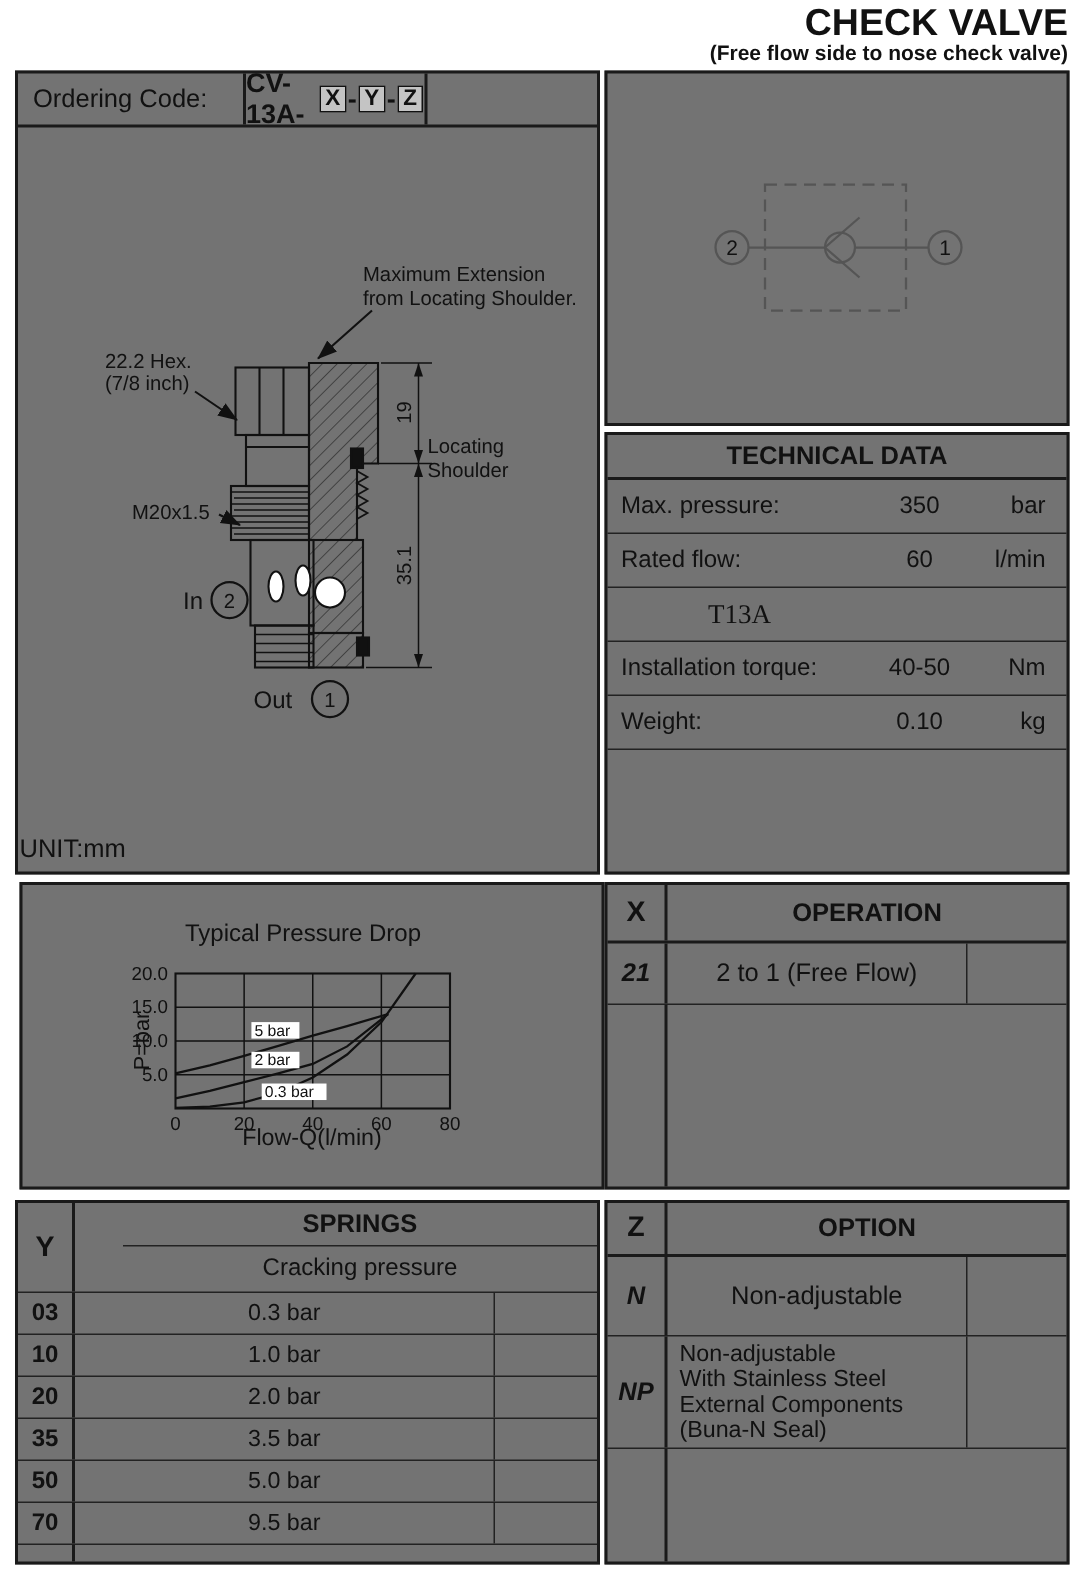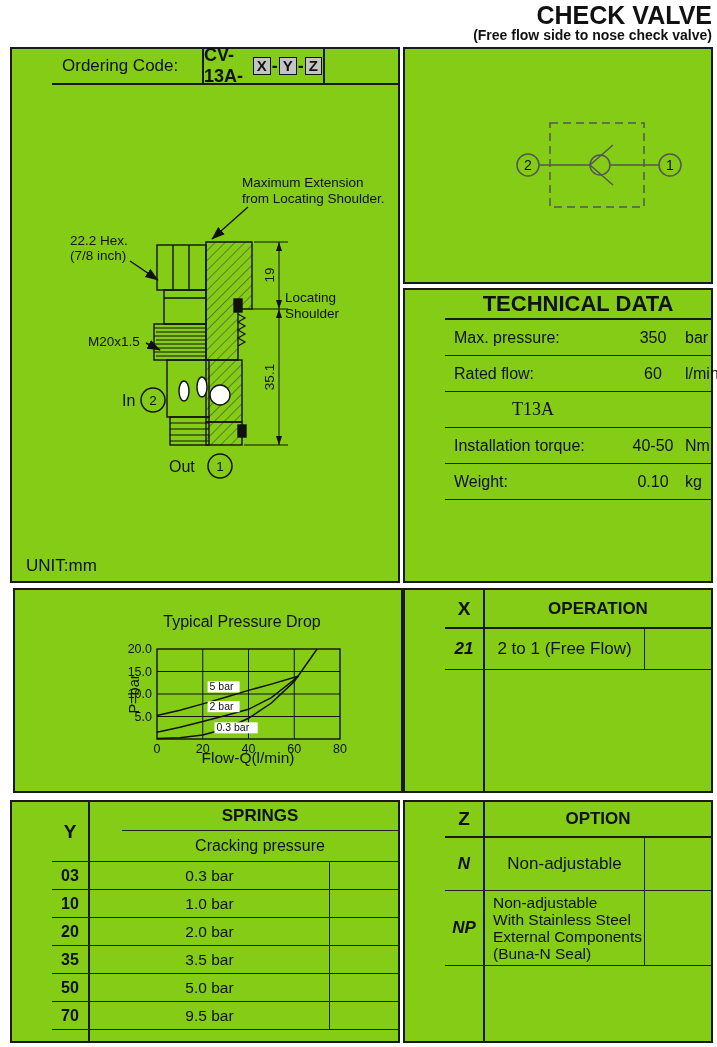--- a/index.html
+++ b/index.html
@@ -1,39 +1,39 @@
 <!DOCTYPE html>
 <html><head>
 <meta charset="utf-8">
 <style>
   html,body{margin:0;padding:0;}
   body{
     width:717px;height:1047px;position:relative;background:#fff;color:#111;
     font-family:"Liberation Sans", sans-serif;overflow:hidden;
   }
-  .box{position:absolute;border:2px solid #1a1a1a;box-sizing:border-box;background:#84cc16;padding-left:40px;}
+  .box{position:absolute;border:2px solid #1a1a1a;box-sizing:border-box;background:#737373;}
   
   #header{position:absolute;right:5px;top:2px;text-align:right;line-height:1.05;}
   #page-title{font-size:25px;font-weight:800;}
   #page-subtitle{font-size:14px;font-weight:bold;}
   
   #box-ordering{left:10px;top:47px;width:390px;height:536px;}
   .oc-row{display:flex;height:34px;border-bottom:2px solid #1a1a1a;}
   .oc-cell{display:flex;align-items:center;height:100%;box-sizing:border-box;}
   .oc-label{width:152px;padding-left:10px;font-size:17px;border-right:2px solid #1a1a1a;}
   .oc-code{width:121px;justify-content:center;border-right:2px solid #1a1a1a;font-weight:bold;font-size:18px;}
   .code-box{background:#c4c4c4;border:1.5px solid #111;padding:0 3px;font-size:15px;line-height:16px;margin:0 1px;}
-  #unit-note{position:absolute;left:14px;bottom:5px;font-size:17px;}
+  #unit-note{position:absolute;left:1px;bottom:5px;font-size:17px;}
   #drawing-svg{position:absolute;left:0;top:0;}
   
   #box-schematic{left:403px;top:47px;width:310px;height:237px;}
   
   #box-tech{left:403px;top:288px;width:310px;height:295px;}
   .tech-title{height:28px;display:flex;align-items:center;justify-content:center;
-    font-weight:bold;font-size:22px;border-bottom:2px solid #1a1a1a;}
+    font-weight:bold;font-size:17px;border-bottom:2px solid #1a1a1a;}
   .tech-row{display:grid;grid-template-columns:176px 64px 1fr;align-items:center;height:35px;
     border-bottom:1.5px solid #222;font-size:16px;}
   .tech-row .tl{padding-left:9px;}
   .tech-row .tv{text-align:center;}
   .tech-row .tu{text-align:right;padding-right:14px;}
   .serif{font-family:"Liberation Serif", serif;font-size:18px;}
   
   #box-chart{left:13px;top:588px;width:390px;height:205px;}
   
   #box-operation{left:403px;top:588px;width:310px;height:205px;display:flex;flex-direction:column;}

